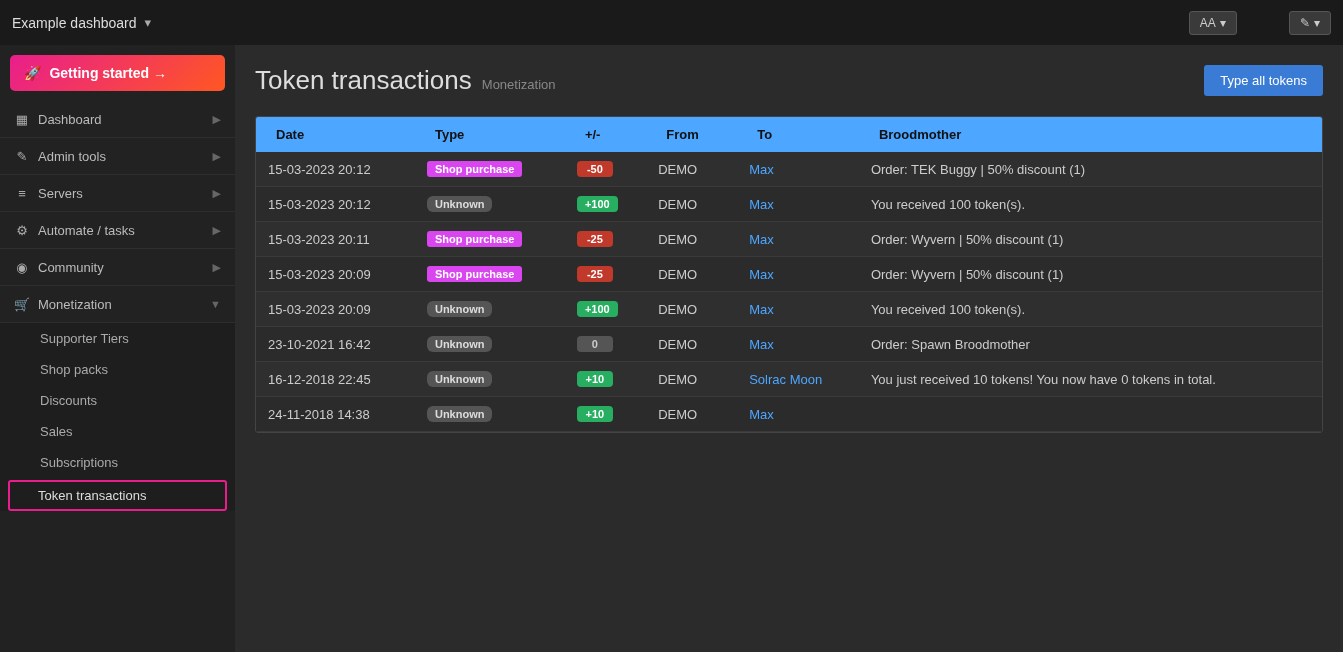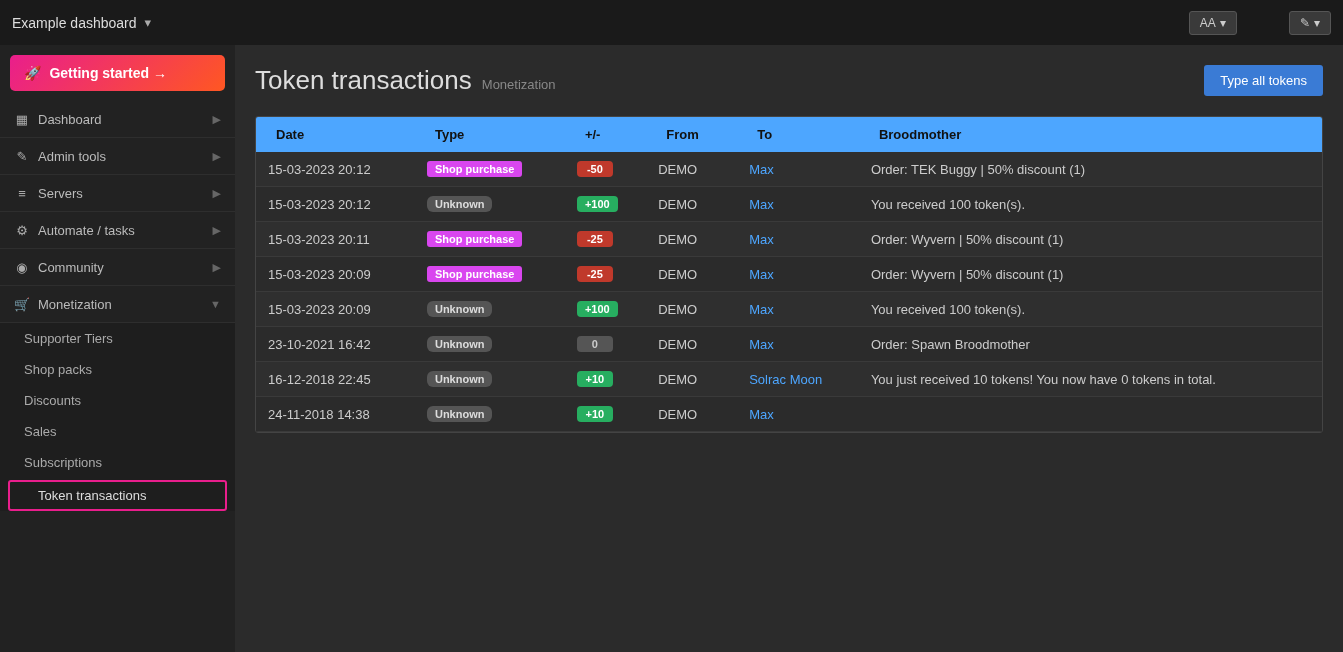--- a/index.html
+++ b/index.html
@@ -17,21 +17,21 @@
     .layout { display: flex; height: calc(652px - 45px); }
 
     
     .sidebar { width: 235px; background: #222; flex-shrink: 0; overflow-y: auto; }
     .sidebar-getting-started { background: linear-gradient(135deg, #e91e8c, #ff5722); margin: 10px; padding: 10px 14px; border-radius: 5px; color: white; font-weight: bold; font-size: 14px; cursor: pointer; display: flex; align-items: center; gap: 8px; }
     .sidebar-item { display: flex; align-items: center; justify-content: space-between; padding: 10px 14px; color: #bbb; cursor: pointer; border-bottom: 1px solid #2e2e2e; }
     .sidebar-item-left { display: flex; align-items: center; gap: 8px; }
     .sidebar-item-icon { width: 16px; height: 16px; display: flex; align-items: center; justify-content: center; color: #aaa; }
     .sidebar-caret { color: #666; font-size: 11px; }
     .sidebar-submenu { background: #1e1e1e; }
-    .sidebar-submenu-item { padding: 8px 14px 8px 24px; color: #aaa; cursor: pointer; }
+    .sidebar-submenu-item { padding: 8px 14px 8px 40px; color: #aaa; cursor: pointer; }
     .sidebar-submenu-item.active { border: 2px solid #e91e8c; border-radius: 3px; margin: 2px 8px; padding: 6px 14px 6px 28px; color: #ddd; }
 
     
     .main { flex: 1; background: #2b2b2b; padding: 20px; overflow-y: auto; }
     .page-header { display: flex; align-items: center; justify-content: space-between; margin-bottom: 20px; }
     .page-title-wrap { display: flex; align-items: baseline; gap: 10px; }
     .page-title { font-size: 26px; color: #ddd; font-weight: 300; }
     .page-subtitle { color: #888; font-size: 13px; }
     .reset-btn { background: #3a7bd5; border: none; color: white; padding: 8px 16px; border-radius: 3px; cursor: pointer; font-size: 13px; }
 

